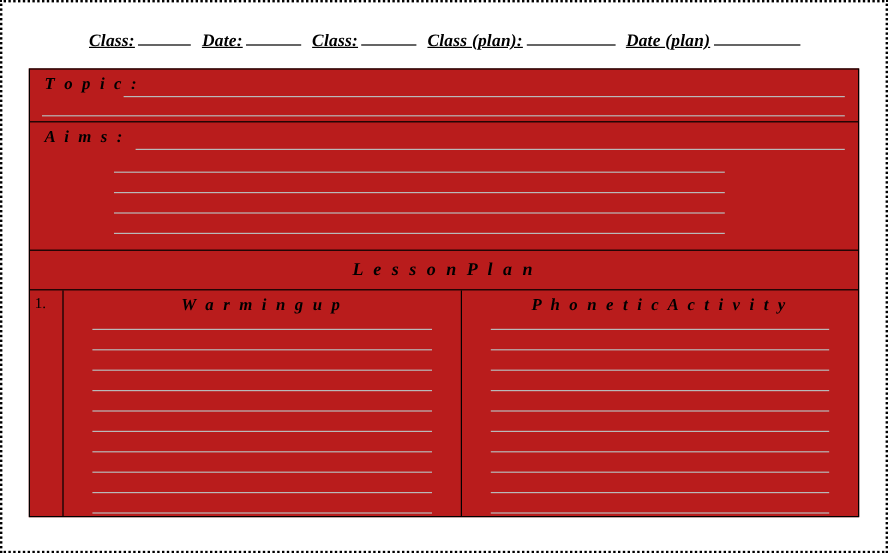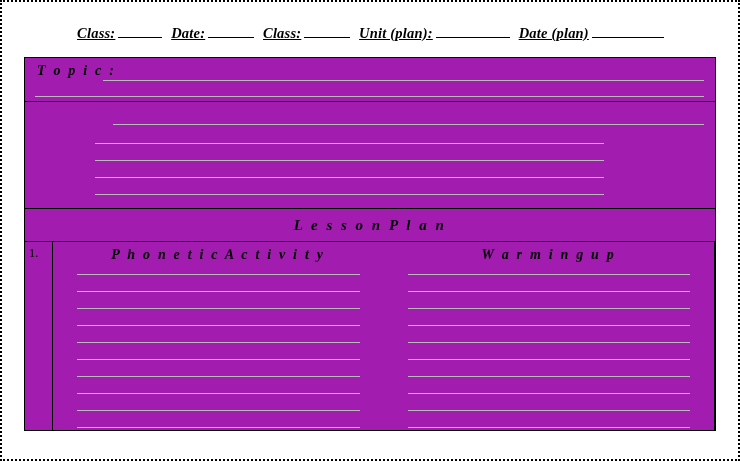--- a/index.html
+++ b/index.html
@@ -55,21 +55,21 @@
   .b-wide2 { width: 72px; }
 
   
   .frame {
     position: absolute;
     left: 22px;
     top: 55px;
     width: 692px;
     border: 1.5px solid #000;
     box-sizing: border-box;
-    background: #a21caf;
+    background: #b91c1c;
   }
   .cell {
     position: relative;
     box-sizing: border-box;
   }
   .divider {
     border-bottom: 1.5px solid #000;
   }
   .sec-label {
     font-style: italic;
@@ -144,76 +144,77 @@
 </style>
 </head>
 <body>
 
 <div id="page">
 
   <div class="header-row">
     <span class="hdr-field"><span class="hdr-label">Class:</span><span class="hdr-blank b-small"></span></span>
     <span class="hdr-field"><span class="hdr-label">Date:</span><span class="hdr-blank b-mid"></span></span>
     <span class="hdr-field"><span class="hdr-label">Class:</span><span class="hdr-blank b-mid"></span></span>
-    <span class="hdr-field"><span class="hdr-label">Unit (plan):</span><span class="hdr-blank b-wide"></span></span>
+    <span class="hdr-field"><span class="hdr-label">Class (plan):</span><span class="hdr-blank b-wide"></span></span>
     <span class="hdr-field"><span class="hdr-label">Date (plan)</span><span class="hdr-blank b-wide2"></span></span>
   </div>
 
   <div class="frame">
 
     <div class="cell divider" id="topic-block">
       <span class="sec-label">T o p i c :</span>
       <div class="rule" style="left:78px; right:10px; width:601px; top:22px;"></div>
       <div class="rule" style="left:10px; right:10px; width:669px; top:38px;"></div>
     </div>
 
     <div class="cell divider" id="aims-block">
+      <span class="sec-label">A i m s :</span>
       <div class="rule" style="left:88px; width:591px; top:22px;"></div>
       <div class="rule" style="left:70px; width:509px; top:41px;"></div>
       <div class="rule" style="left:70px; width:509px; top:58px;"></div>
       <div class="rule" style="left:70px; width:509px; top:75px;"></div>
       <div class="rule" style="left:70px; width:509px; top:92px;"></div>
     </div>
 
     <div class="cell divider" id="lessonplan-banner">
       <span class="banner-text">L e s s o n  P l a n</span>
     </div>
 
     <div id="activity-row">
       <div class="num-col">
         <span>1.</span>
+      </div>
+
+      <div class="act-col left">
+        <span class="act-title">W a r m i n g  u p</span>
+        <div class="act-lines">
+          <div class="rule" style="top:0px;"></div>
+          <div class="rule" style="top:17px;"></div>
+          <div class="rule" style="top:34px;"></div>
+          <div class="rule" style="top:51px;"></div>
+          <div class="rule" style="top:68px;"></div>
+          <div class="rule" style="top:85px;"></div>
+          <div class="rule" style="top:102px;"></div>
+          <div class="rule" style="top:119px;"></div>
+          <div class="rule" style="top:136px;"></div>
+          <div class="rule" style="top:153px;"></div>
+        </div>
       </div>
 
       <div class="act-col">
         <span class="act-title">P h o n e t i c  A c t i v i t y</span>
         <div class="act-lines">
           <div class="rule" style="top:0px;"></div>
           <div class="rule" style="top:17px;"></div>
           <div class="rule" style="top:34px;"></div>
           <div class="rule" style="top:51px;"></div>
           <div class="rule" style="top:68px;"></div>
           <div class="rule" style="top:85px;"></div>
           <div class="rule" style="top:102px;"></div>
           <div class="rule" style="top:119px;"></div>
           <div class="rule" style="top:136px;"></div>
           <div class="rule" style="top:153px;"></div>
         </div>
       </div>
-
-      <div class="act-col left">
-        <span class="act-title">W a r m i n g  u p</span>
-        <div class="act-lines">
-          <div class="rule" style="top:0px;"></div>
-          <div class="rule" style="top:17px;"></div>
-          <div class="rule" style="top:34px;"></div>
-          <div class="rule" style="top:51px;"></div>
-          <div class="rule" style="top:68px;"></div>
-          <div class="rule" style="top:85px;"></div>
-          <div class="rule" style="top:102px;"></div>
-          <div class="rule" style="top:119px;"></div>
-          <div class="rule" style="top:136px;"></div>
-          <div class="rule" style="top:153px;"></div>
-        </div>
-      </div>
     </div>
 
   </div>
 </div>
 
 </body></html>

